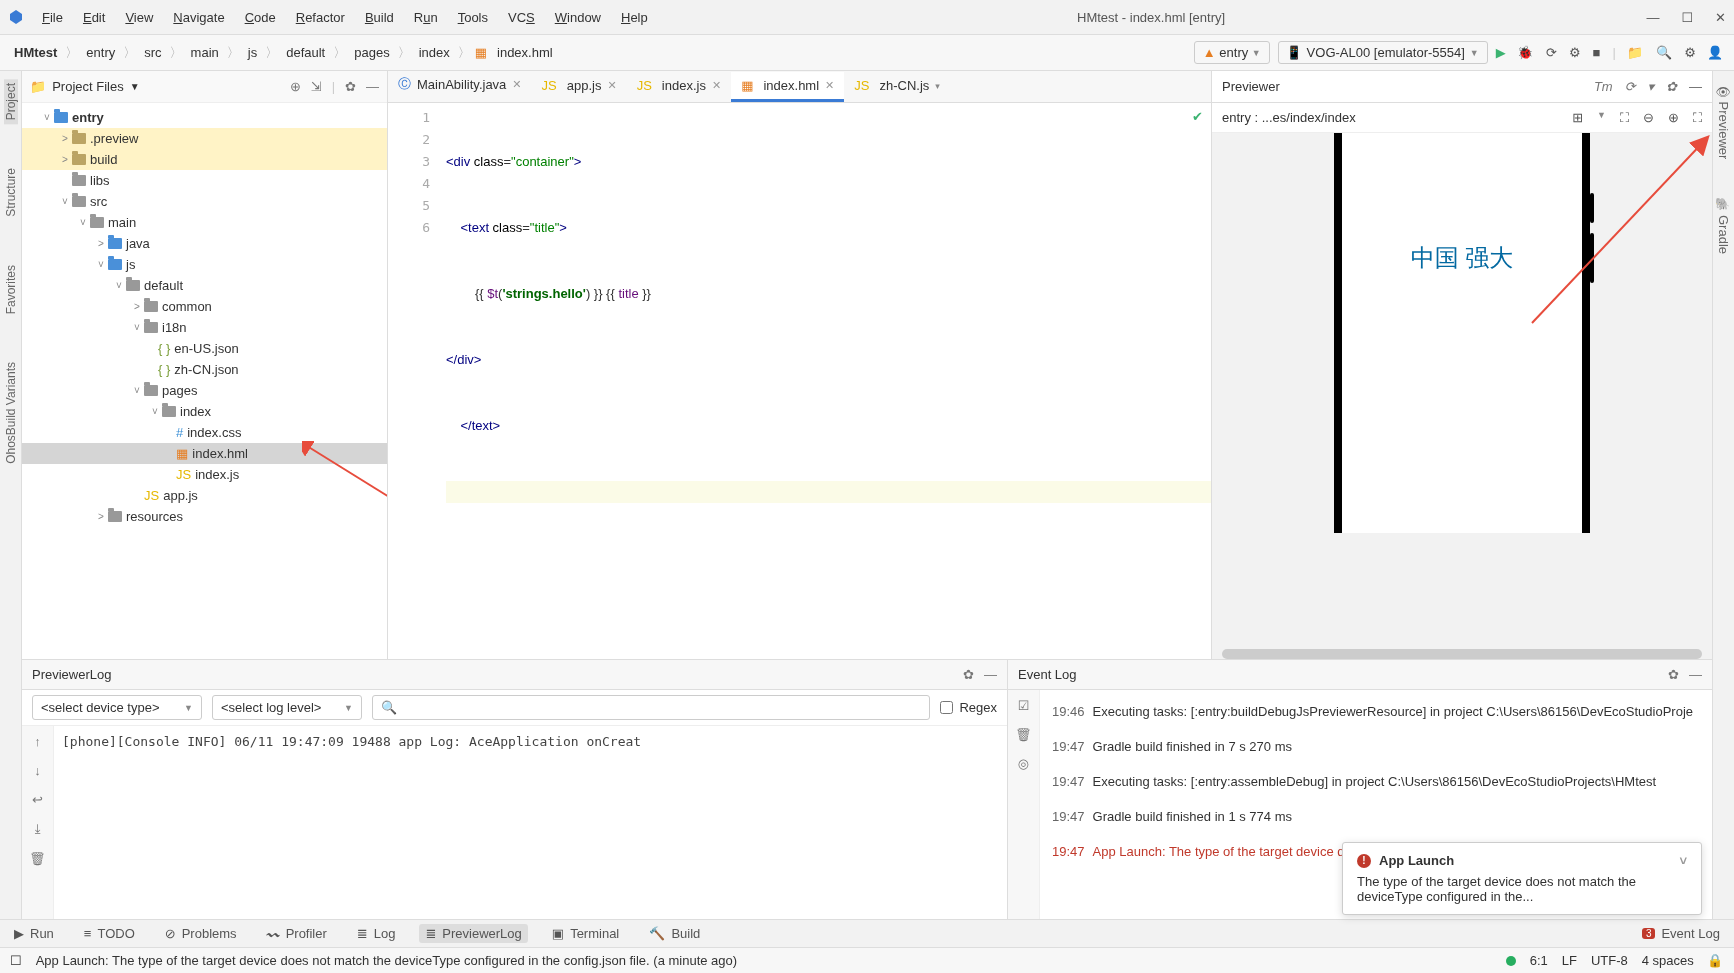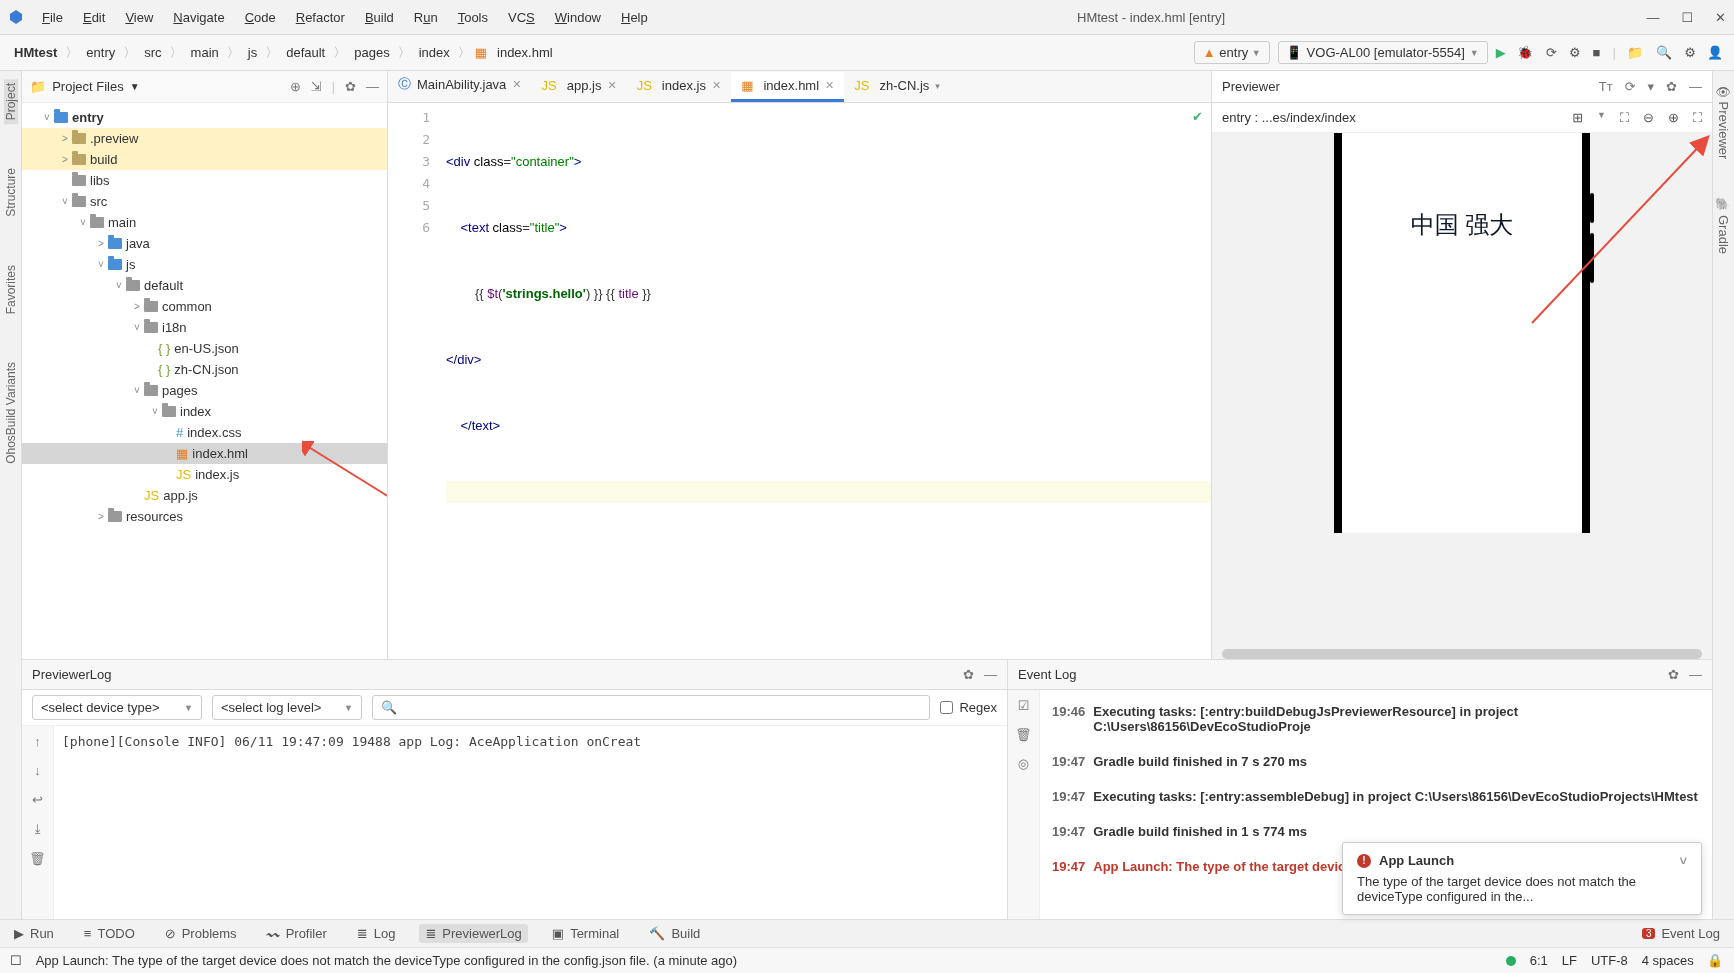--- a/index.html
+++ b/index.html
@@ -61,48 +61,48 @@
 .tag{color:#000080;}
 .attr{color:#000;}
 .str{color:#008000;}
 .str2{color:#006400;font-weight:bold;}
 .var{color:#660e7a;}
 .check{position:absolute;right:8px;top:6px;color:#3cb371;}
 
 .previewer-panel{width:500px;background:#f2f2f2;display:flex;flex-direction:column;}
 .prev-hdr{height:32px;display:flex;align-items:center;padding:0 10px;border-bottom:1px solid #ddd;background:#fff;}
 .prev-hdr-icons{margin-left:auto;display:flex;gap:12px;color:#777;}
-.prev-hdr-icons span{cursor:pointer;}
+.prev-hdr-icons span{cursor:pointer;font-style:italic;}
 .prev-sub{height:30px;display:flex;align-items:center;padding:0 10px;background:#fff;border-bottom:1px solid #eee;}
 .prev-sub-icons{margin-left:auto;display:flex;gap:14px;color:#555;}
 .prev-sub-icons span{cursor:pointer;}
 .prev-canvas{flex:1;background:#f2f2f2;display:flex;justify-content:center;align-items:flex-start;position:relative;overflow:hidden;}
 .device{width:256px;height:400px;background:#fff;margin-top:0;border-left:8px solid #000;border-right:8px solid #000;position:relative;display:flex;justify-content:center;}
 .device .notch{position:absolute;right:-12px;top:60px;width:4px;height:30px;background:#000;border-radius:2px;}
 .device .notch2{position:absolute;right:-12px;top:100px;width:4px;height:50px;background:#000;border-radius:2px;}
-.device-text{margin-top:76px;font-size:24px;color:#0f172a;}
+.device-text{margin-top:109px;font-size:24px;color:#0369a1;}
 .prev-scroll{position:absolute;bottom:0;left:10px;right:10px;height:10px;background:#ccc;border-radius:5px;}
 
 .bottom-panels{height:260px;display:flex;border-top:1px solid #ddd;background:#fff;}
 .pl-panel{flex:1;border-right:1px solid #ddd;display:flex;flex-direction:column;}
 .el-panel{width:704px;display:flex;flex-direction:column;position:relative;}
 .bot-hdr{height:30px;display:flex;align-items:center;padding:0 10px;background:#f7f7f7;border-bottom:1px solid #ddd;}
 .bot-hdr-icons{margin-left:auto;display:flex;gap:10px;color:#777;}
 .bot-hdr-icons span{cursor:pointer;}
 .pl-filters{height:36px;display:flex;align-items:center;padding:0 10px;gap:10px;border-bottom:1px solid #eee;}
 .sel-box{border:1px solid #ccc;padding:4px 8px;border-radius:3px;display:flex;align-items:center;min-width:170px;cursor:pointer;text-align:right;}
 .search-box{flex:1;border:1px solid #ccc;padding:4px 8px;border-radius:3px;display:flex;align-items:center;gap:6px;}
 .search-box input{border:none;outline:none;flex:1;}
 .chk{display:flex;align-items:center;gap:6px;}
 .pl-body{flex:1;display:flex;}
 .pl-rail{width:32px;background:#f7f7f7;border-right:1px solid #eee;display:flex;flex-direction:column;align-items:center;padding-top:8px;gap:14px;color:#777;}
 .pl-rail span{cursor:pointer;}
 .pl-log{flex:1;padding:8px;font-family:Consolas,monospace;color:#444;overflow:hidden;}
 .el-body{flex:1;padding:4px 0;overflow:hidden;position:relative;}
-.el-row{display:flex;padding:10px 12px;gap:8px;font-weight:bold;}
+.el-row{display:flex;padding:10px 12px;gap:8px;}
 .el-time{color:#666;}
 .el-msg{flex:1;}
 .el-err{color:#c0392b;}
 .el-rail{width:32px;background:#f7f7f7;border-right:1px solid #eee;display:flex;flex-direction:column;align-items:center;padding-top:8px;gap:14px;color:#777;}
 .el-rail span{cursor:pointer;}
 
 .popup{position:absolute;right:10px;bottom:4px;width:360px;background:#fff;border:1px solid #ccc;box-shadow:0 2px 8px rgba(0,0,0,0.15);border-radius:3px;padding:10px 14px;}
 .popup-title{display:flex;align-items:center;gap:8px;font-weight:bold;margin-bottom:6px;}
 .popup-err-icon{width:14px;height:14px;background:#c0392b;border-radius:50%;color:#fff;text-align:center;font-size:10px;line-height:14px;}
 .popup-caret{margin-left:auto;color:#999;cursor:pointer;}

